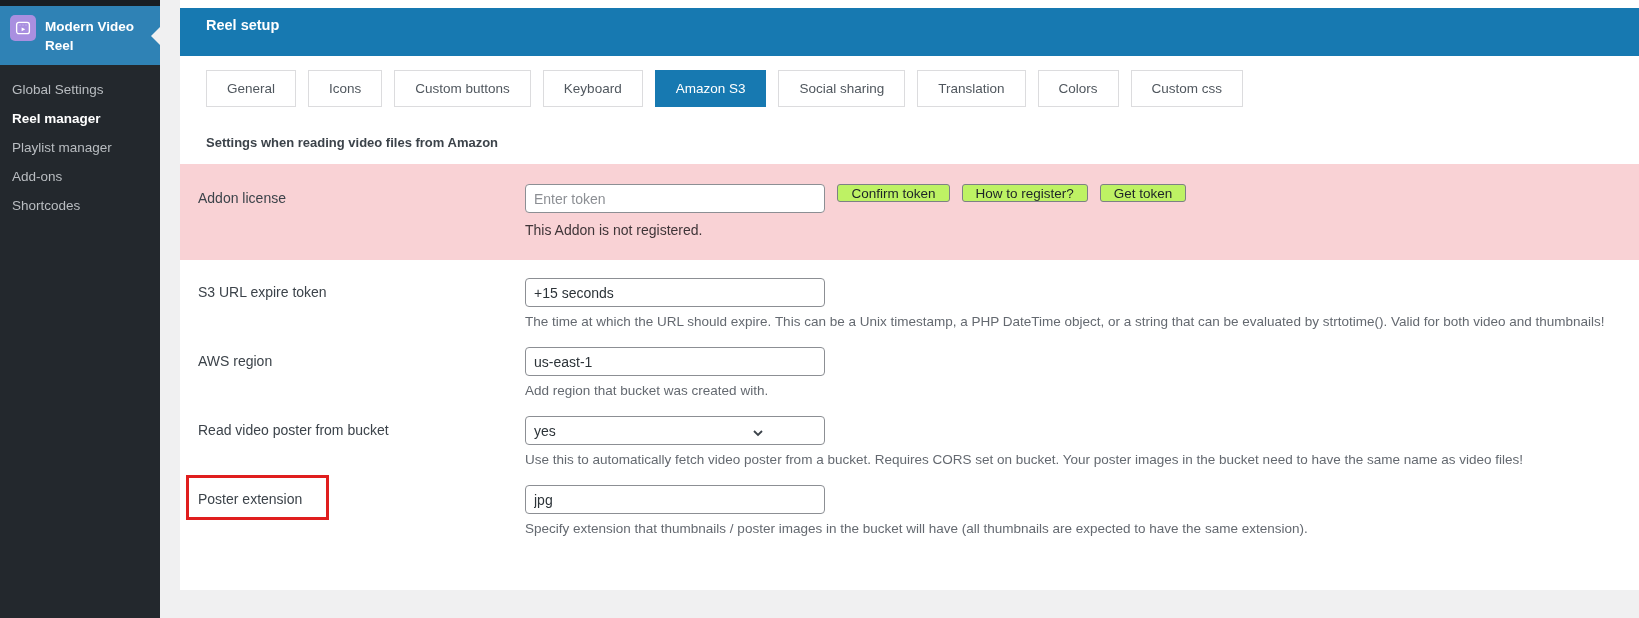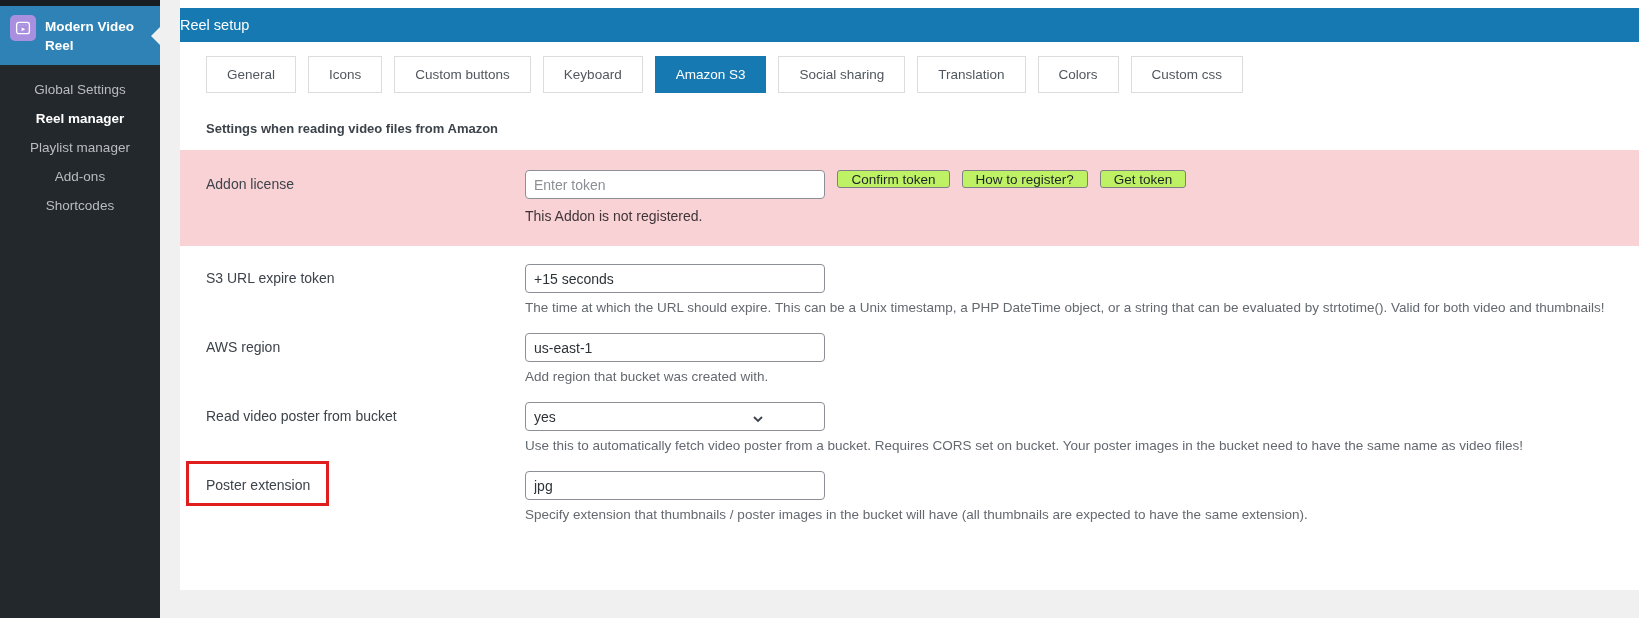--- a/index.html
+++ b/index.html
@@ -7,36 +7,36 @@
   body { font-family:"Liberation Sans", sans-serif; background:#f0f0f1; position:relative; }
 
   
   .sidebar { position:absolute; left:0; top:0; width:160px; height:618px; background:#23282d; z-index:2; }
   .sidebar-topstrip { height:6px; background:#191e23; }
   .sidebar-header { position:relative; background:#2f82b5; color:#fff; display:flex; align-items:flex-start; gap:9px; padding:9px 10px 10px 10px; min-height:50px; }
   .sidebar-header .app-title { font-size:13.5px; font-weight:700; line-height:19px; padding-top:2px; }
   .sidebar-header::after { content:""; position:absolute; right:0; top:50%; margin-top:-9px;
       border-top:9px solid transparent; border-bottom:9px solid transparent; border-right:9px solid #f0f0f1; }
   .logo { width:26px; height:26px; background:#a98fe0; border-radius:5px; display:flex; align-items:center; justify-content:center; flex:0 0 auto; }
-  .sidebar-menu { padding-top:10px;text-align:center; }
+  .sidebar-menu { padding-top:10px; }
   .menu-item { padding:7px 12px; font-size:13.5px; color:#b9bdc1; cursor:pointer; }
   .menu-item.active { color:#fff; font-weight:700; }
 
   
   .content { position:absolute; left:180px; top:0; width:1459px; height:590px; background:#fff; }
-  .blue-bar { margin-top:8px; height:34px; background:#1779b1; color:#fff; font-weight:400; font-size:14.5px; line-height:34px; }
+  .blue-bar { margin-top:8px; height:48px; background:#1779b1; color:#fff; font-weight:700; font-size:14.5px; line-height:34px; padding-left:26px; }
 
   .tabs { display:flex; gap:12px; padding:14px 0 0 26px; }
   .tab { border:1px solid #dcdcde; background:#fff; color:#50575e; font-size:13.5px; padding:10px 20px; cursor:pointer; white-space:nowrap; }
   .tab.active { background:#1779b1; border-color:#1779b1; color:#fff; }
 
   .section-heading { padding:28px 0 0 26px; font-size:13px; font-weight:700; color:#3c434a; }
 
   .form-row { display:flex; margin-top:18px; }
-  .row-label { width:345px; flex:0 0 345px; padding-left:26px; padding-top:6px; font-size:14px; color:#3c434a; }
+  .row-label { width:345px; flex:0 0 345px; padding-left:18px; padding-top:6px; font-size:14px; color:#3c434a; }
   .row-control { flex:1; }
   .text-input { width:300px; height:29px; border:1px solid #8c8f94; border-radius:4px; padding:0 8px; font-size:14px; color:#2c3338; font-family:"Liberation Sans",sans-serif; background:#fff; }
   .text-input::placeholder { color:#8c8f94; }
   .help-text { margin-top:7px; font-size:13.5px; color:#646970; padding-right:20px; }
 
   
   .license-row { background:#f9d2d5; padding:20px 0 22px 0; margin-top:14px; }
   .license-row .row-label { padding-top:6px; }
   .license-buttons { display:inline-flex; gap:12px; margin-left:8px; vertical-align:top; }
   .btn { background:#bef264; border:1px solid #7e8085; border-radius:3px; padding:0 13px; height:18px; font-size:13.5px; color:#1d2327; font-family:"Liberation Sans",sans-serif; cursor:pointer; }

